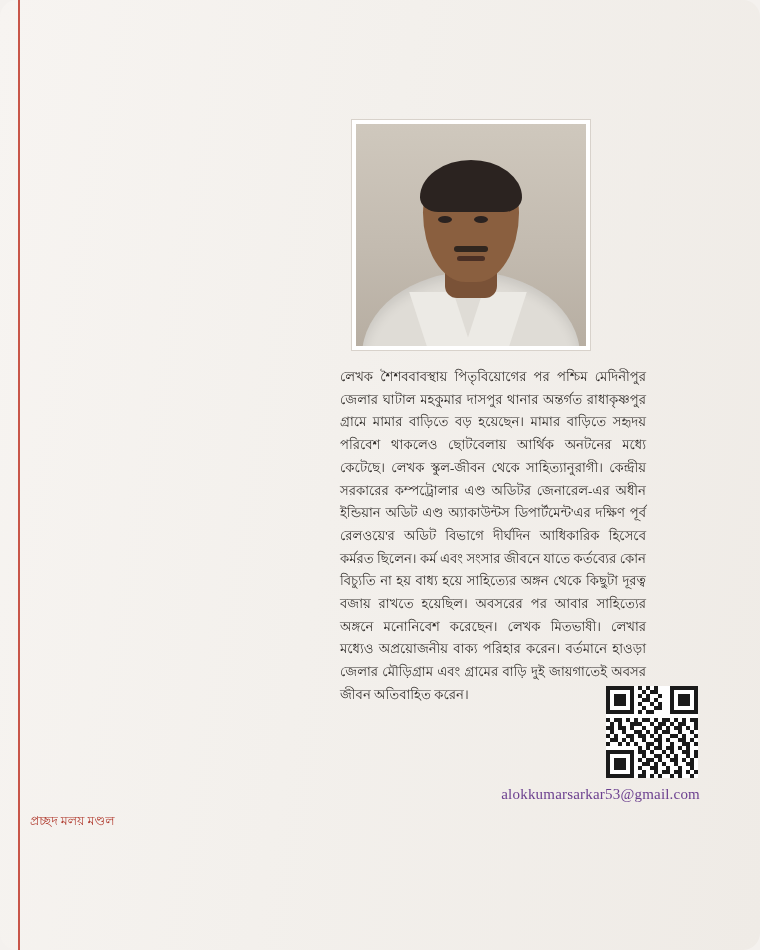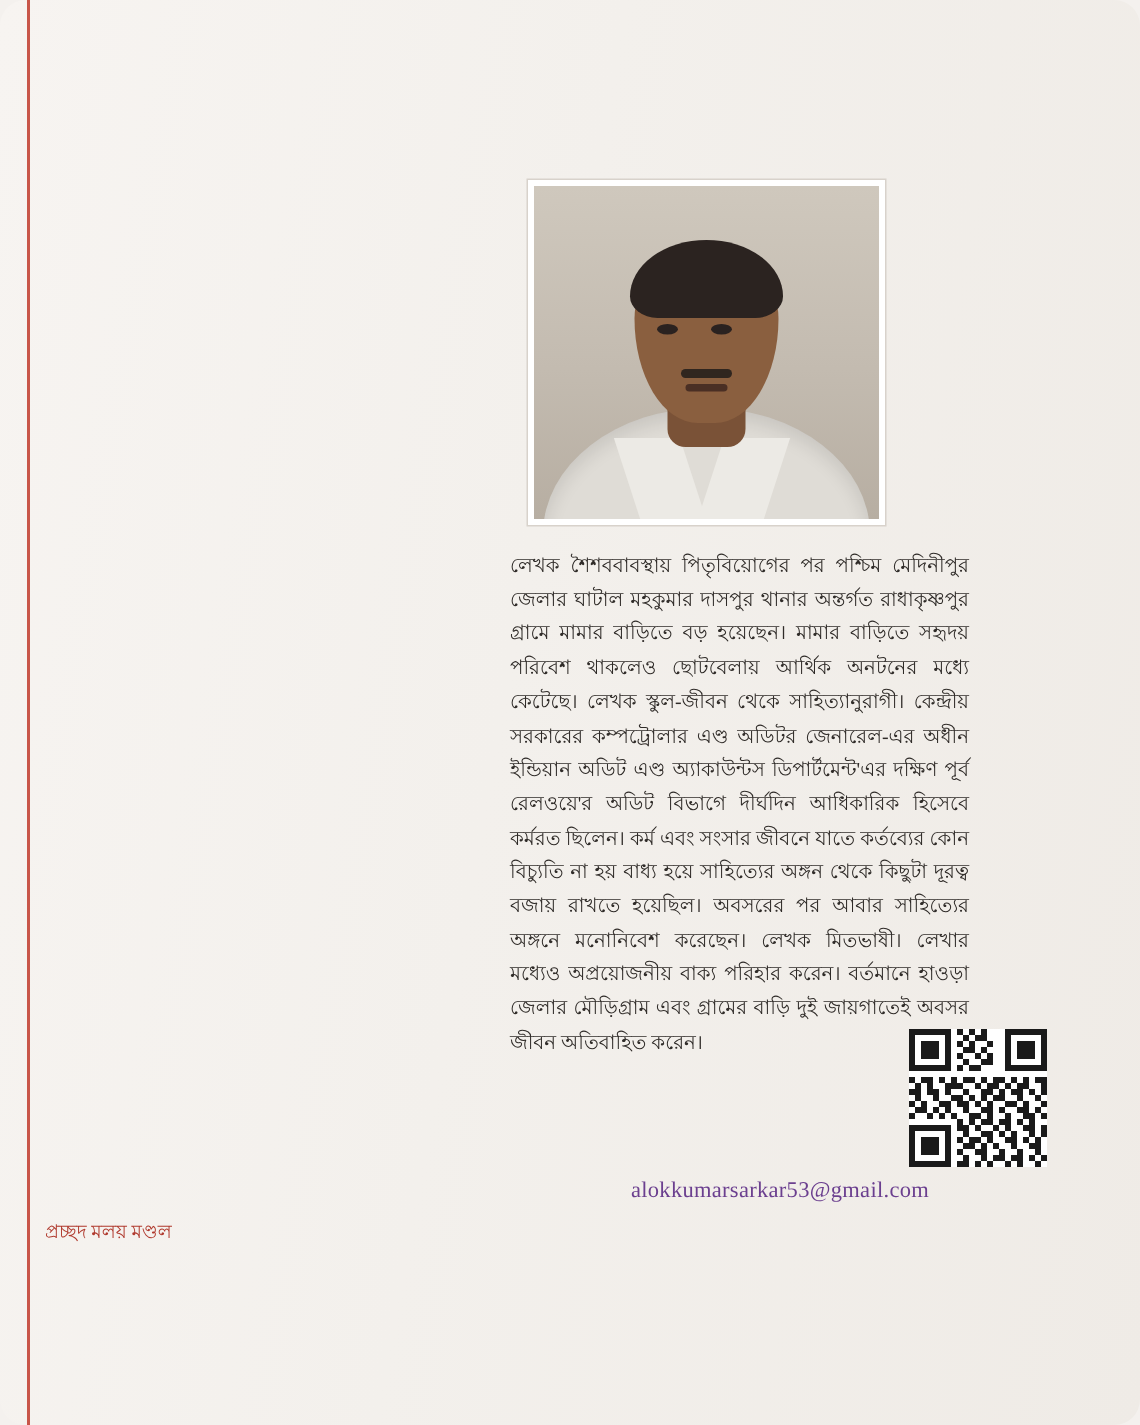--- a/index.html
+++ b/index.html
@@ -154,21 +154,21 @@
     width: 92px;
     height: 92px;
     background: #ffffff;
   }
   .qr svg { display: block; }
   .email {
     position: absolute;
     left: 340px;
     top: 786px;
     width: 360px;
-    text-align: center;
+    text-align: right;
     font-size: 15px;
     color: #6b3f8f;
     font-family: "Liberation Serif", "DejaVu Serif", serif;
     letter-spacing: 0.2px;
   }
   .credit {
     position: absolute;
     left: 30px;
     top: 812px;
     font-size: 12.5px;

